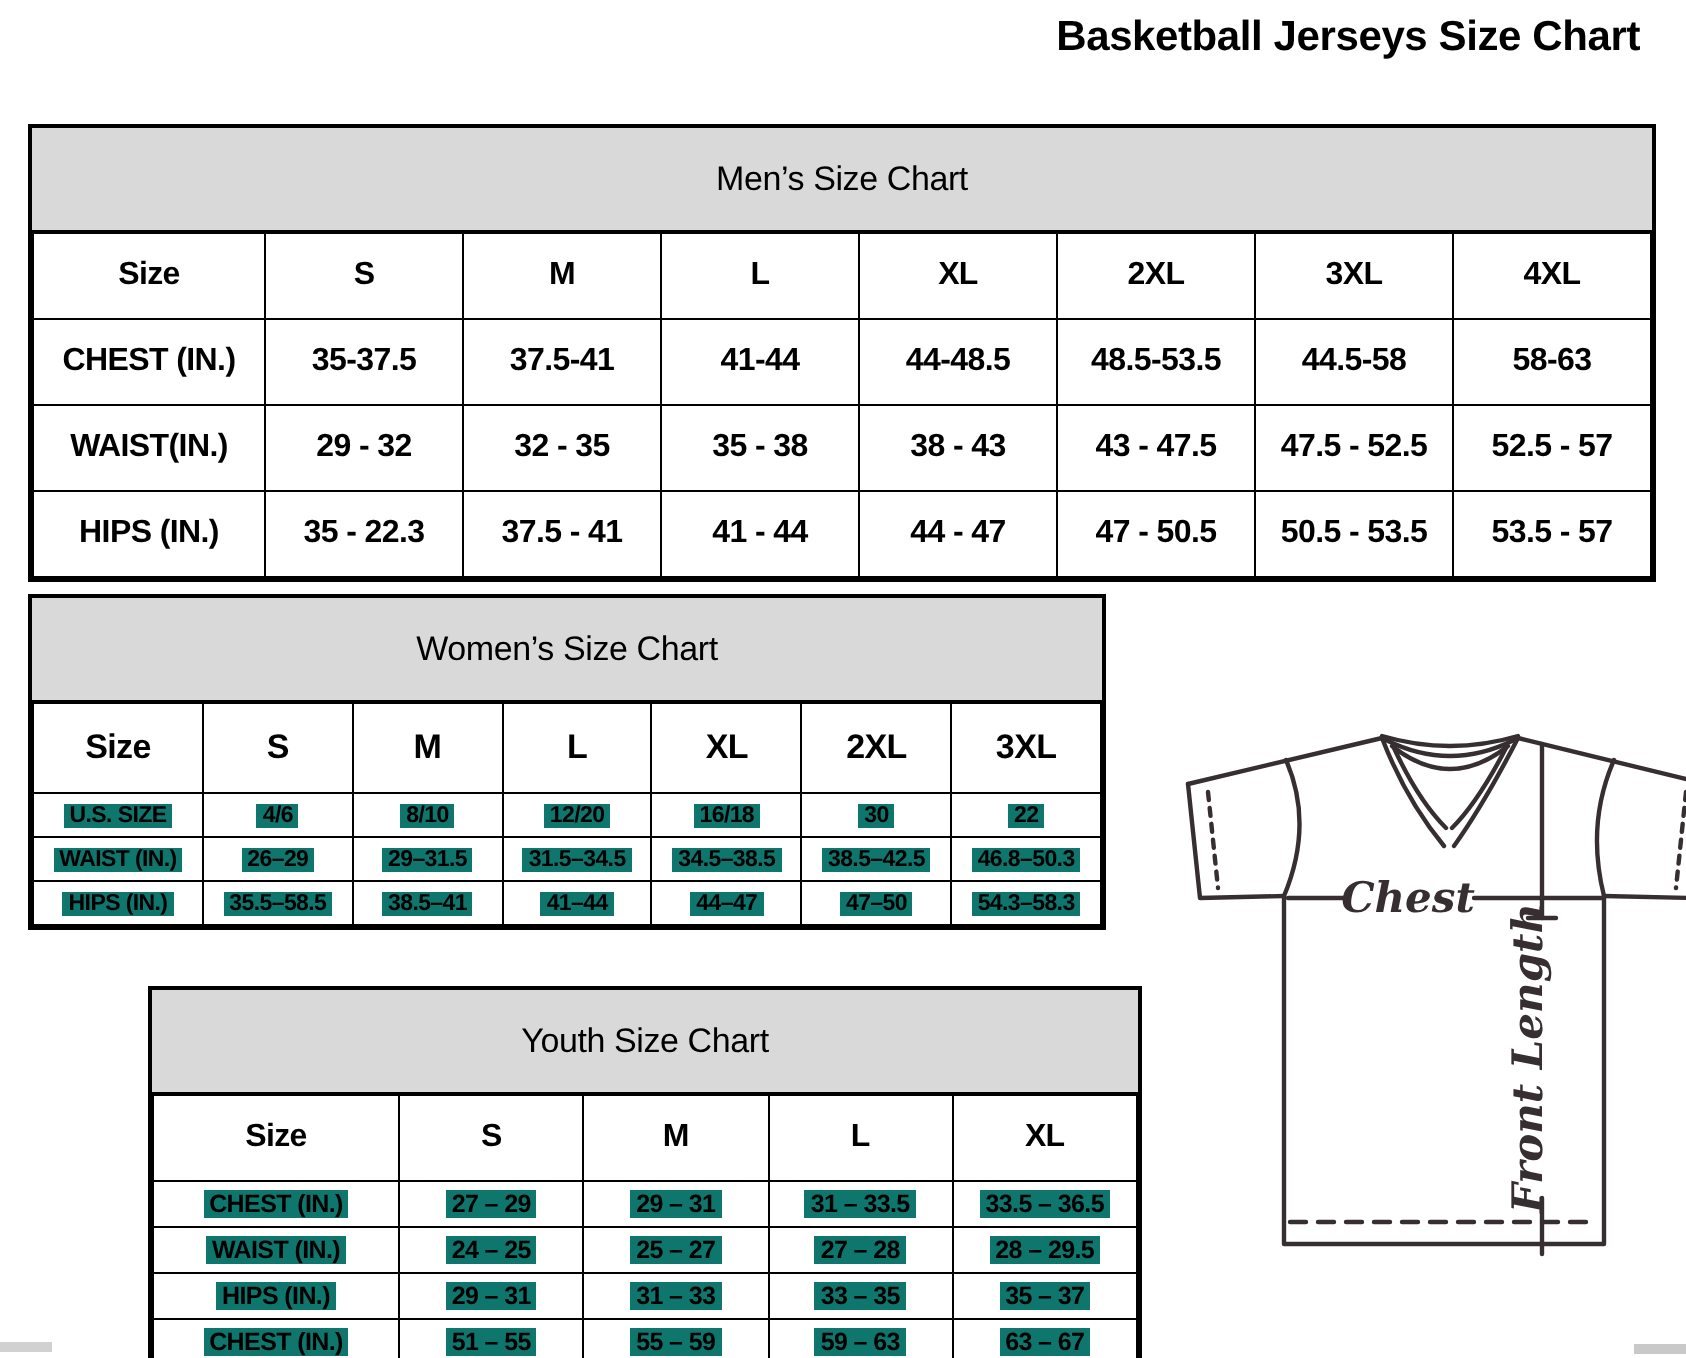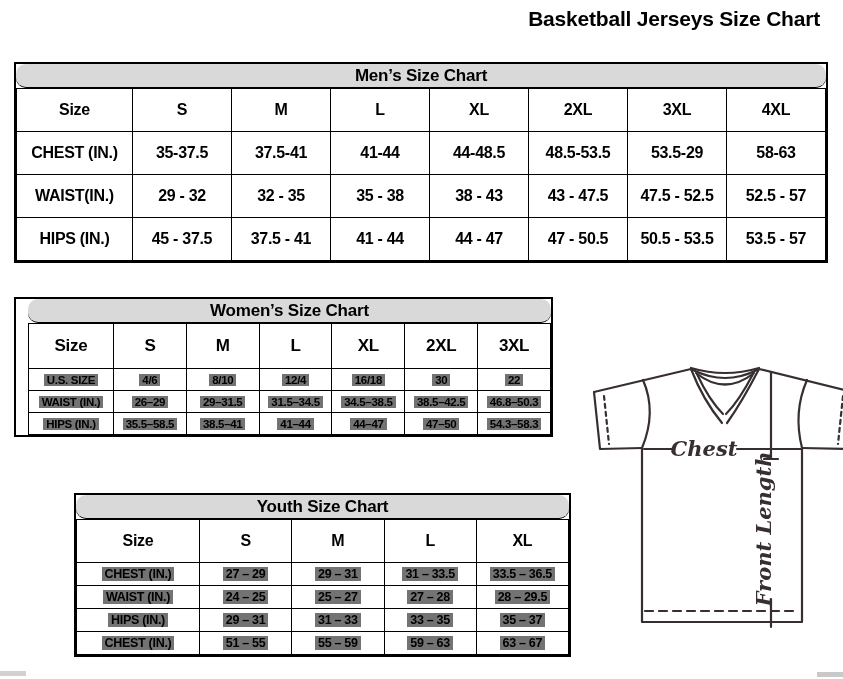--- a/index.html
+++ b/index.html
@@ -12,38 +12,38 @@
 
   .page-title {
     position:absolute; top:7px; left:0; width:820px; margin:0;
     text-align:right; font-size:21px; font-weight:bold; letter-spacing:-0.2px;
   }
 
   .size-table { position:absolute; border:2px solid #000; background:#fff; }
   .size-table .t-title {
     display:flex; align-items:center; justify-content:center;
     background:#d9d9d9; border-bottom:1px solid #000;
-    font-weight:bold; font-size:17px; height:24px; letter-spacing:-0.2px;border-radius:10px;
+    font-weight:normal; font-size:17px; height:52px; letter-spacing:-0.2px;
   }
   table.grid { border-collapse:collapse; table-layout:fixed; width:100%; }
   .grid td {
     border:1px solid #000; text-align:center; vertical-align:middle;
     font-weight:bold; padding:0; letter-spacing:-0.3px; overflow:hidden; white-space:nowrap;
   }
-  .hl { background:#737373; padding:0 3px; }
+  .hl { background:#0f766e; padding:0 3px; }
 
   
   #table-mens { left:14px; top:62px; width:814px; }
   #table-mens .head-row td { font-size:16px; }
   #table-mens tr { height:43px; }
   #table-mens .data-row td { font-size:16px; }
   #table-mens .rlabel { font-size:15px; }
 
   
-  #table-womens { left:14px; top:297px; width:539px;padding-left:12px; }
+  #table-womens { left:14px; top:297px; width:539px; }
   #table-womens .head-row { height:45px; }
   #table-womens .head-row td { font-size:17px; }
   #table-womens .data-row { height:22px; }
   #table-womens .data-row td { font-size:11.5px; }
 
   
   #table-youth { left:28px; top:493px; width:497px;margin-left:46px; }
   #table-youth .head-row { height:43px; }
   #table-youth .head-row td { font-size:16px; }
   #table-youth .data-row { height:23px; }
@@ -92,36 +92,36 @@
             <td>3XL</td>
             <td>4XL</td>
           </tr>
           <tr class="data-row">
             <td class="rlabel"><span class="">CHEST (IN.)</span></td>
             <td><span class="">35-37.5</span></td>
             <td><span class="">37.5-41</span></td>
             <td><span class="">41-44</span></td>
             <td><span class="">44-48.5</span></td>
             <td><span class="">48.5-53.5</span></td>
-            <td><span class="">53.5-29</span></td>
+            <td><span class="">44.5-58</span></td>
             <td><span class="">58-63</span></td>
           </tr>
           <tr class="data-row">
             <td class="rlabel"><span class="">WAIST(IN.)</span></td>
             <td><span class="">29 - 32</span></td>
             <td><span class="">32 - 35</span></td>
             <td><span class="">35 - 38</span></td>
             <td><span class="">38 - 43</span></td>
             <td><span class="">43 - 47.5</span></td>
             <td><span class="">47.5 - 52.5</span></td>
             <td><span class="">52.5 - 57</span></td>
           </tr>
           <tr class="data-row">
             <td class="rlabel"><span class="">HIPS (IN.)</span></td>
-            <td><span class="">45 - 37.5</span></td>
+            <td><span class="">35 - 22.3</span></td>
             <td><span class="">37.5 - 41</span></td>
             <td><span class="">41 - 44</span></td>
             <td><span class="">44 - 47</span></td>
             <td><span class="">47 - 50.5</span></td>
             <td><span class="">50.5 - 53.5</span></td>
             <td><span class="">53.5 - 57</span></td>
           </tr>
         </tbody>
       </table>
     </section>
@@ -144,21 +144,21 @@
             <td>M</td>
             <td>L</td>
             <td>XL</td>
             <td>2XL</td>
             <td>3XL</td>
           </tr>
           <tr class="data-row">
             <td class="rlabel"><span class="hl">U.S. SIZE</span></td>
             <td><span class="hl">4/6</span></td>
             <td><span class="hl">8/10</span></td>
-            <td><span class="hl">12/4</span></td>
+            <td><span class="hl">12/20</span></td>
             <td><span class="hl">16/18</span></td>
             <td><span class="hl">30</span></td>
             <td><span class="hl">22</span></td>
           </tr>
           <tr class="data-row">
             <td class="rlabel"><span class="hl">WAIST (IN.)</span></td>
             <td><span class="hl">26–29</span></td>
             <td><span class="hl">29–31.5</span></td>
             <td><span class="hl">31.5–34.5</span></td>
             <td><span class="hl">34.5–38.5</span></td>

